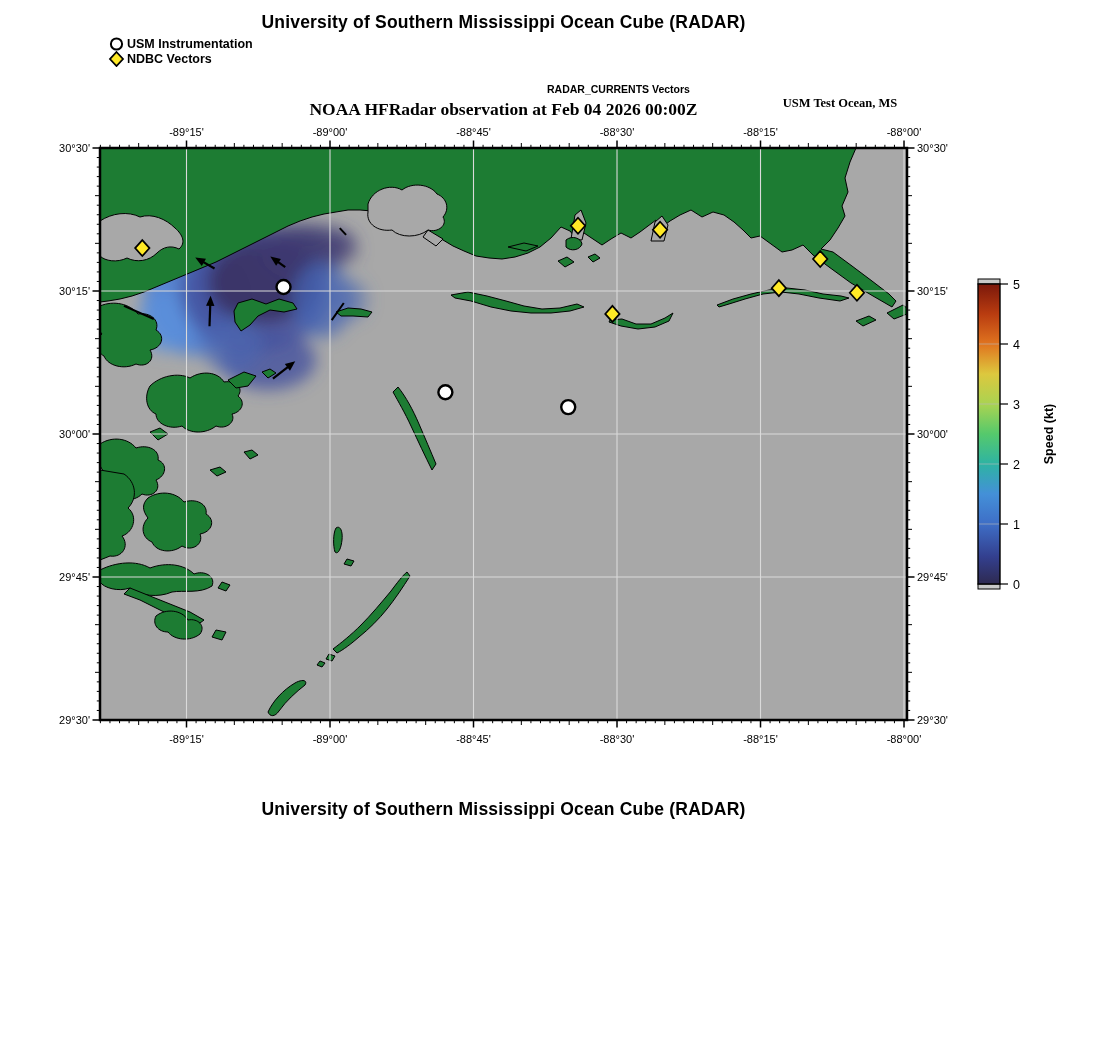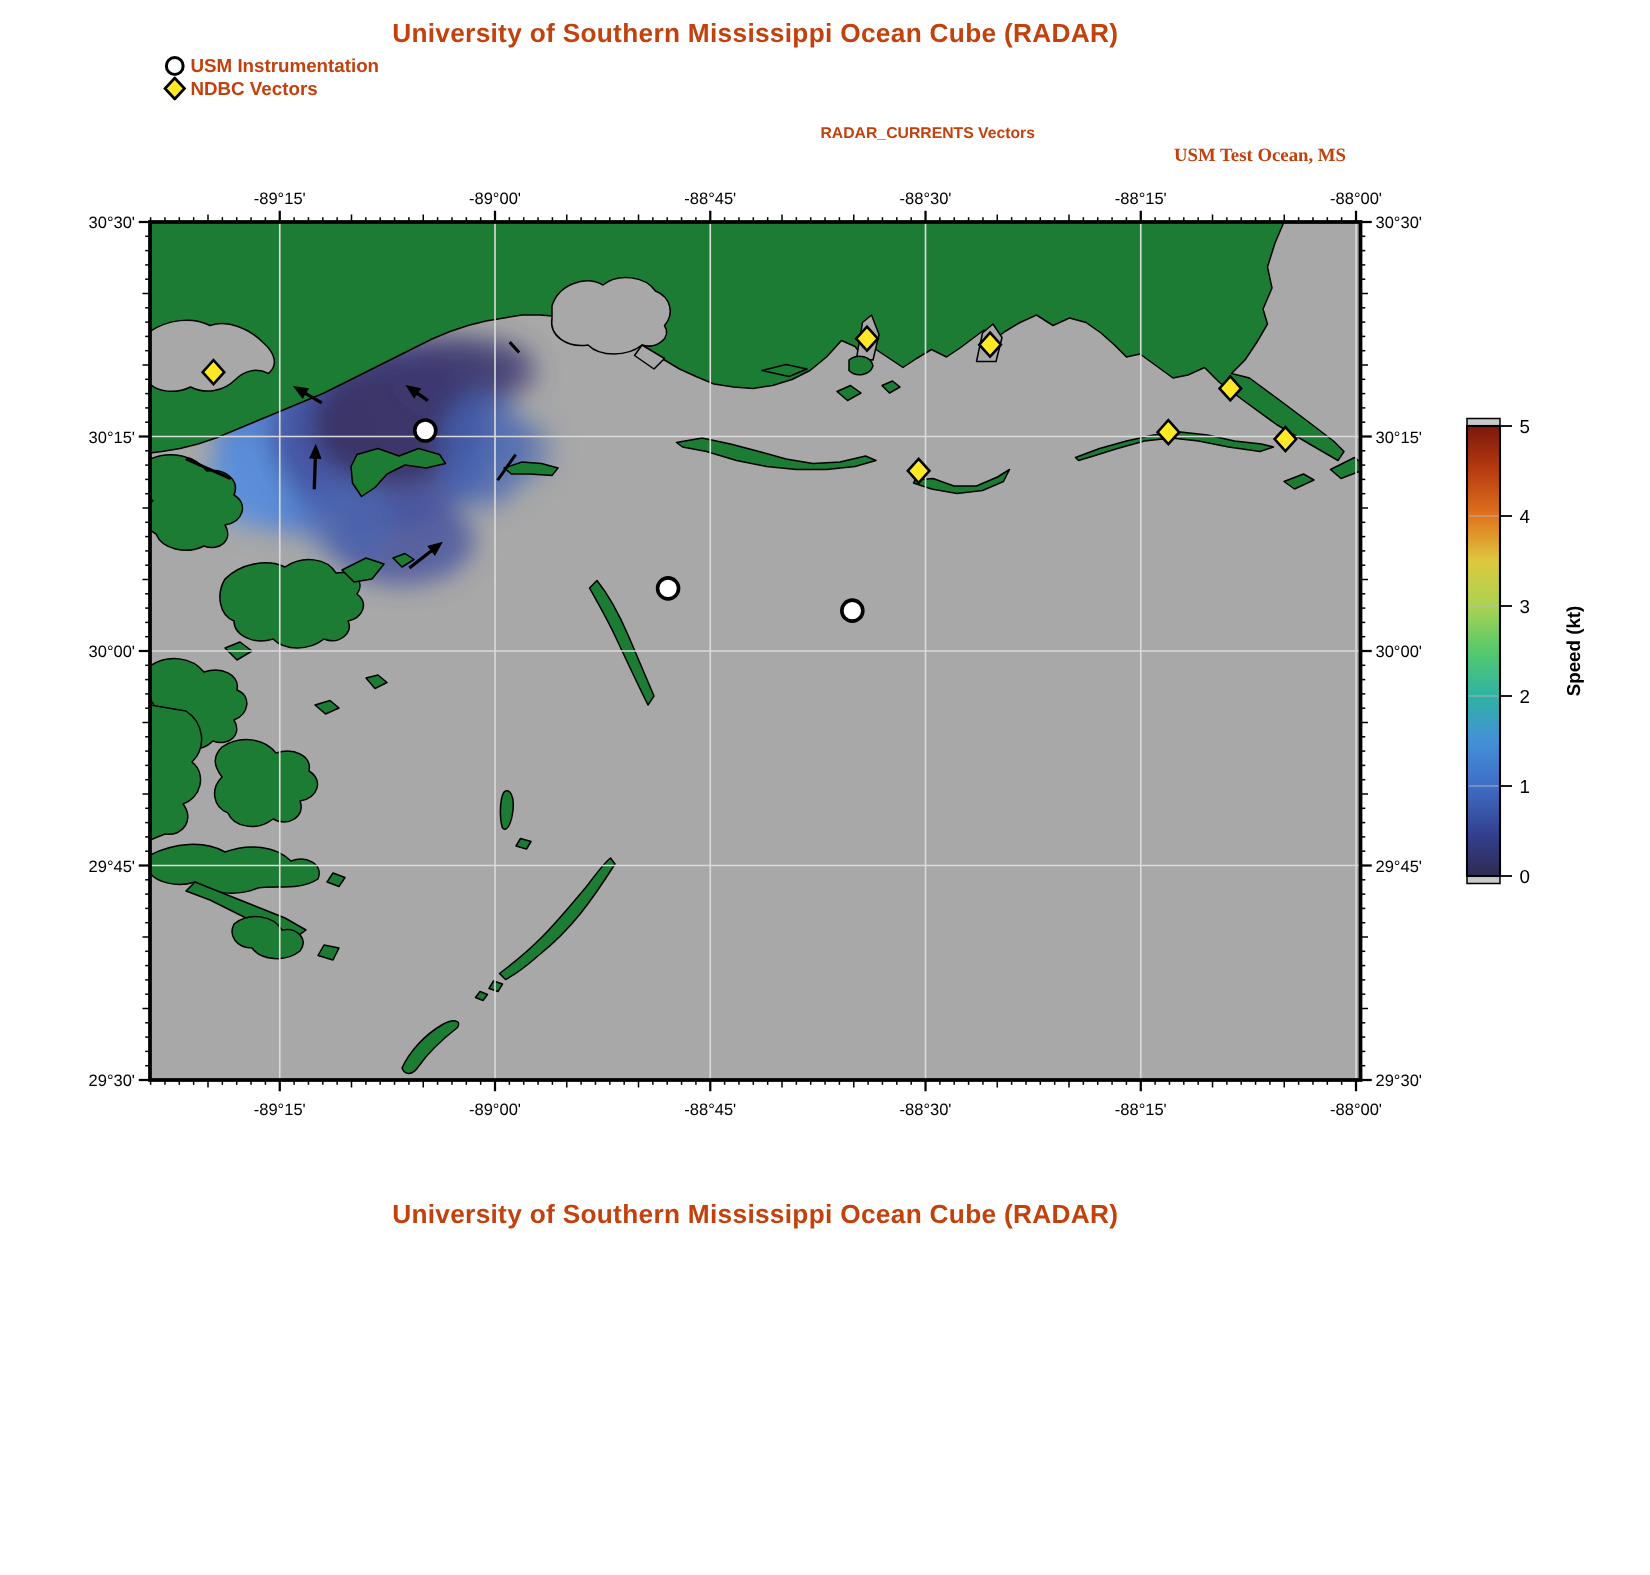--- a/index.html
+++ b/index.html
@@ -1,17 +1,17 @@
 <!DOCTYPE html>
 <html><head>
 <meta charset="utf-8">
 <style>
   html,body{margin:0;padding:0;background:#ffffff;}
   .page{position:relative;width:1100px;height:1050px;background:#ffffff;overflow:hidden;
-        font-family:"Liberation Sans", sans-serif;color:#c2410c;}
+        font-family:"Liberation Sans", sans-serif;color:#000000;}
   .title-top,.title-bottom{position:absolute;left:0;width:1007px;text-align:center;
         font-weight:bold;font-size:17.5px;letter-spacing:0.2px;}
   .title-top{top:12px;}
   .title-bottom{top:799px;}
   .legend{position:absolute;left:108px;top:36px;text-align:center;}
   .legend-row{display:flex;align-items:center;height:15px;}
   .legend-row svg{display:block;margin-right:2px;}
   .legend-label{font-weight:bold;font-size:12.5px;}
   .vscale-box{position:absolute;left:546px;top:40px;width:350px;height:38px;
         border:2px solid #000;box-sizing:border-box;background:#fff;}
@@ -41,20 +41,21 @@
     <div class="legend-row">
       <svg width="17" height="16" viewBox="0 0 17 16">
         <path d="M8.5,1 L15,8 L8.5,15 L2,8 Z" fill="#ffe926" stroke="#000" stroke-width="1.8"></path>
       </svg>
       <span class="legend-label">NDBC Vectors</span>
     </div>
   </div>
 
   <div class="vscale-caption">RADAR_CURRENTS Vectors</div>
 
+  <div class="subtitle">NOAA HFRadar observation at Feb 04 2026 00:00Z</div>
   <div class="region-label">USM Test Ocean, MS</div>
 
   <svg id="map-svg" width="1100" height="780" viewBox="0 0 1100 780" style="position:absolute;left:0;top:0;">
     <defs>
       <clipPath id="maprect">
           <rect x="100" y="148" width="807" height="572"></rect>
         </clipPath>
       <filter id="blobblur" x="-40%" y="-40%" width="180%" height="180%">
         <feGaussianBlur stdDeviation="8"></feGaussianBlur>
       </filter>

